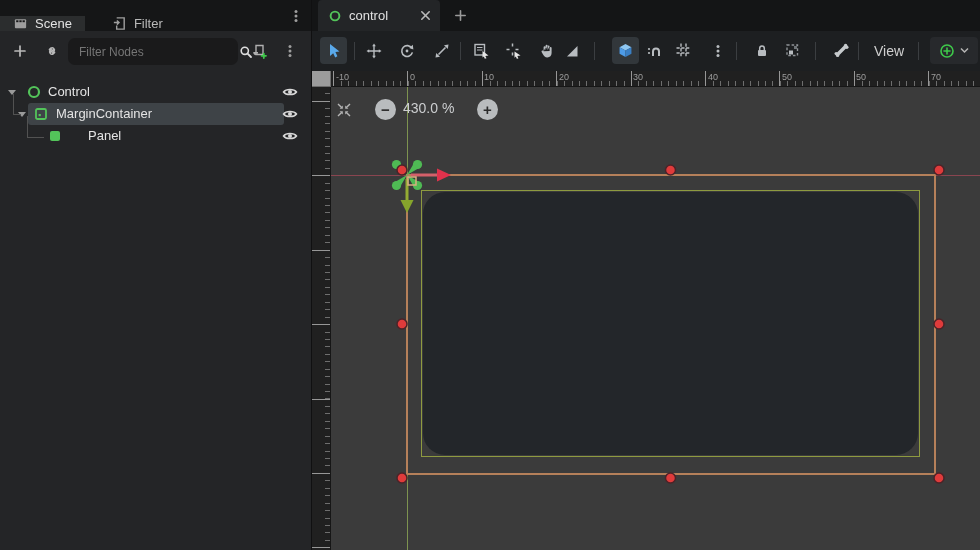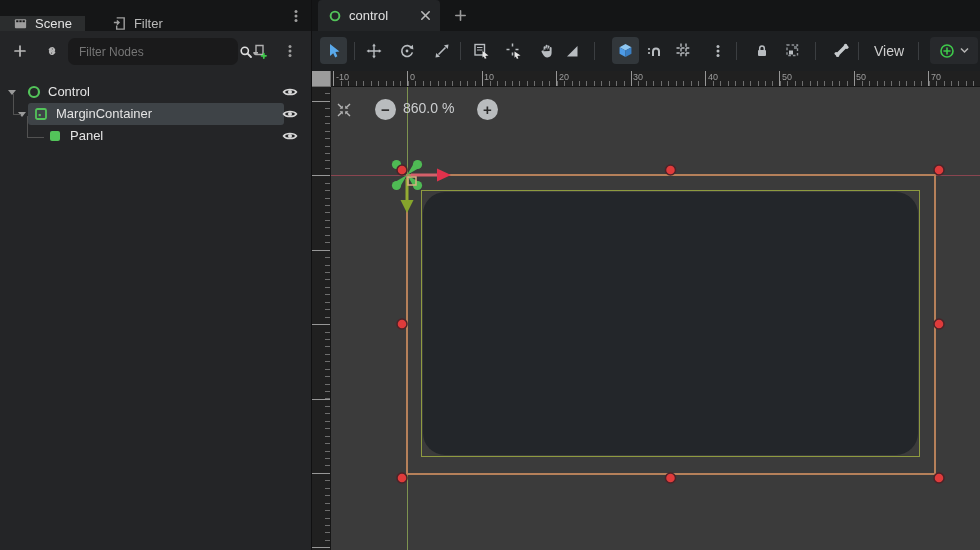--- a/index.html
+++ b/index.html
@@ -154,21 +154,21 @@
         <svg class="eye" viewBox="0 0 16 16">
           <path d="M1.5 8 C4 4.6 12 4.6 14.5 8 C12 11.4 4 11.4 1.5 8 Z" fill="none" stroke="#d8d8d8" stroke-width="1.5"></path>
           <circle cx="8" cy="8" r="2" fill="#d8d8d8"></circle>
         </svg>
       </div>
 
       <div class="tree-row" style="top:54px;">
         <svg class="abs" style="left:47px;top:3px;" width="16" height="16" viewBox="0 0 16 16">
           <rect x="3" y="3" width="10" height="10" rx="2" fill="#53c45a"></rect>
         </svg>
-        <span class="tree-label" style="left:70px;">Panel</span>
+        <span class="tree-label" style="left:88px;">Panel</span>
         <svg class="eye" viewBox="0 0 16 16">
           <path d="M1.5 8 C4 4.6 12 4.6 14.5 8 C12 11.4 4 11.4 1.5 8 Z" fill="none" stroke="#d8d8d8" stroke-width="1.5"></path>
           <circle cx="8" cy="8" r="2" fill="#d8d8d8"></circle>
         </svg>
       </div>
       <div class="tree-conn" style="left:13px;top:23px;width:7px;height:20px;"></div>
       <div class="tree-conn" style="left:27px;top:45px;width:16px;height:21px;"></div>
     </div>
   </div>
 
@@ -389,19 +389,19 @@
 
         <div id="zoom-widget" class="abs">
           <svg class="abs" style="left:5px;top:5px;" width="16" height="16" viewBox="0 0 16 16">
             <path d="M2 2 L5.6 5.6 M14 2 L10.4 5.6 M2 14 L5.6 10.4 M14 14 L10.4 10.4" stroke="#b5b5b5" stroke-width="1.4"></path>
             <polygon points="6.8,6.8 6.8,3.6 3.6,6.8" fill="#b5b5b5"></polygon>
             <polygon points="9.2,6.8 9.2,3.6 12.4,6.8" fill="#b5b5b5"></polygon>
             <polygon points="6.8,9.2 6.8,12.4 3.6,9.2" fill="#b5b5b5"></polygon>
             <polygon points="9.2,9.2 9.2,12.4 12.4,9.2" fill="#b5b5b5"></polygon>
           </svg>
           <div class="zoom-circle" style="left:44px;">−</div>
-          <span id="zoom-label">860.0 %</span>
+          <span id="zoom-label">430.0 %</span>
           <div class="zoom-circle" style="left:146px;">+</div>
         </div>
       </div>
     </div>
   </div>
 </div>
 
 </body></html>

